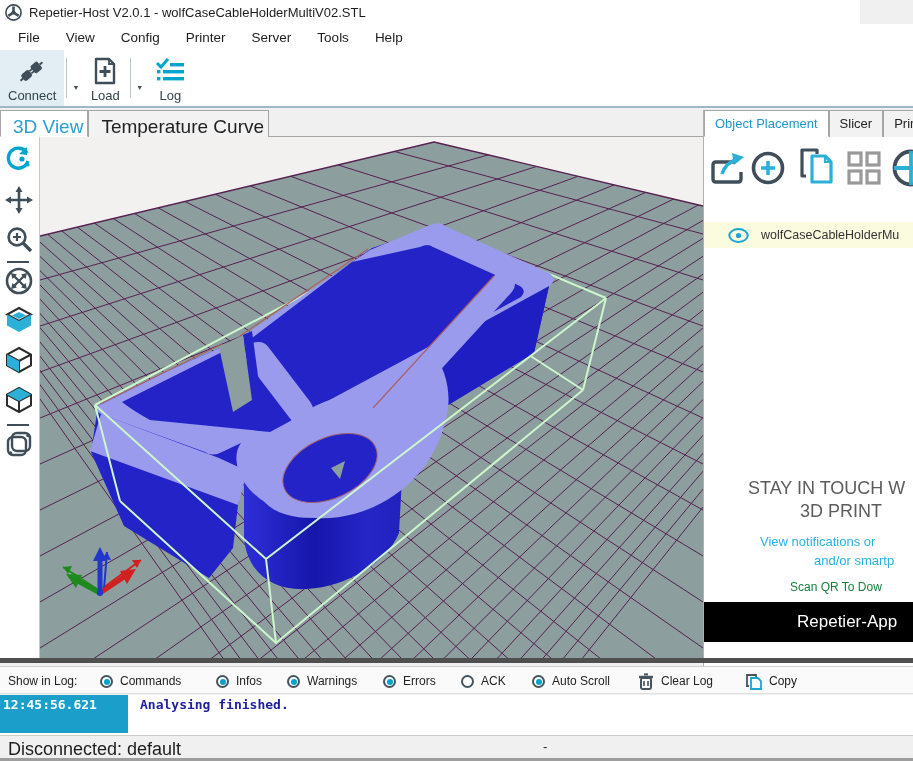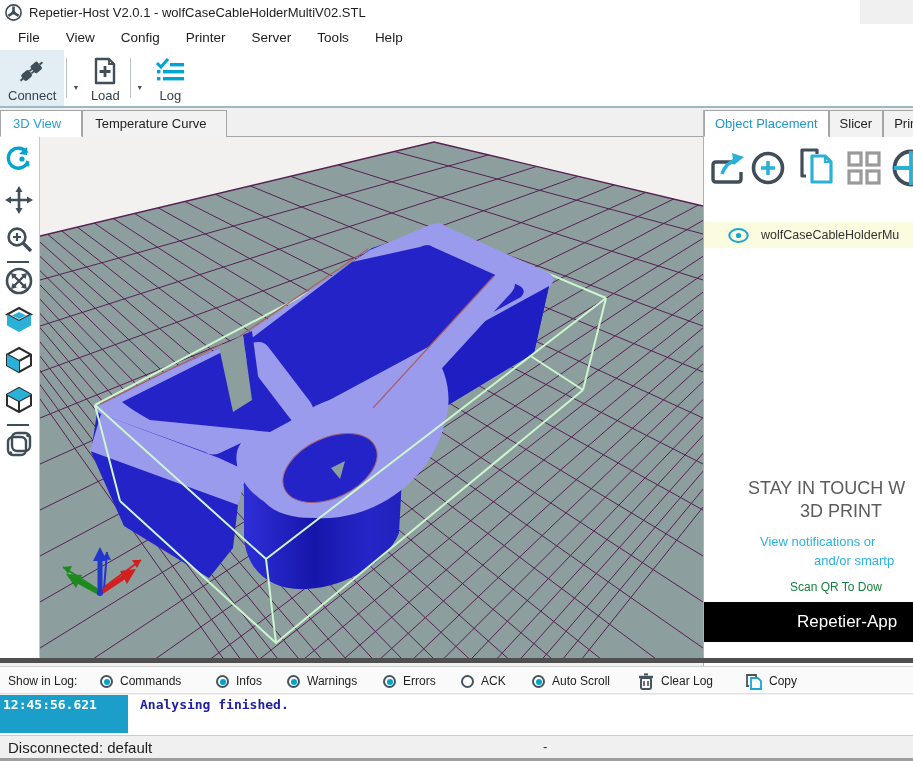--- a/index.html
+++ b/index.html
@@ -20,21 +20,21 @@
   .menubar .mitem:first-child { margin-left:18px; }
   
   .toolbar { position:absolute; left:0; top:50px; width:913px; height:58px; background:#ffffff; border-bottom:2px solid #9db9c5; display:flex; align-items:stretch; }
   .tbtn { display:flex; flex-direction:column; align-items:center; justify-content:flex-end; padding:4px 8px 3px 8px; }
   .tbtn .tlabel { font-size:13px; color:#33424b; margin-top:2px; }
   .tbtn.highlight { background:#e2eef3; }
   .tsep { width:1px; background:#b8c4ca; margin:8px 2px; }
   .tcaret { align-self:center; font-size:7px; color:#3f4e58; padding:0 3px; margin-top:18px; }
   
   .viewtabs { position:absolute; left:0; top:110px; width:703px; height:27px; background:#f0f0f0; border-bottom:1px solid #a5a5a5; display:flex; }
-  .vtab { height:27px; padding:5px 20px 0 12px; font-size:13px; border:1px solid #a5a5a5; border-bottom:none; background:#f2f2f2; color:#222; }
+  .vtab { height:27px; padding:5px 4px 0 12px; font-size:19px; border:1px solid #a5a5a5; border-bottom:none; background:#f2f2f2; color:#222; }
   .vtab.active { background:#ffffff; color:#2a9fd0; border-bottom:1px solid #ffffff; margin-bottom:-1px; }
   
   .toolcol { position:absolute; left:0; top:137px; width:40px; height:521px; background:#ffffff; border-right:1px solid #c8c8c8; }
   .toolcol .ticon { position:absolute; left:5px; width:28px; height:28px; }
   .tooldiv { position:absolute; left:7px; width:22px; height:0; border-top:2px solid #3f4e58; }
   
   .viewport { position:absolute; left:40px; top:137px; width:663px; height:521px; background:#f2f1ef; }
   
   .rpanel { position:absolute; left:703px; top:110px; width:210px; height:556px; background:#ffffff; border-left:1px solid #b0b0b0; }
   .rtabs { position:absolute; left:0; top:0; width:210px; height:27px; background:#f0f0f0; border-bottom:1px solid #a5a5a5; display:flex; }
@@ -59,21 +59,21 @@
   .logbar .lbl { position:absolute; top:7px; font-size:12px; color:#222; }
   .radio { position:absolute; top:8px; width:13px; height:13px; border:2px solid #45545e; border-radius:50%; background:#ffffff; }
   .radio .dot { position:absolute; left:1.5px; top:1.5px; width:6px; height:6px; border-radius:50%; background:transparent; }
   .radio .dot.on { background:#00a3cc; }
   .lbicon { position:absolute; top:6px; }
   .logview { position:absolute; left:0; top:695px; width:913px; height:40px; background:#ffffff; font-family:"DejaVu Sans Mono", monospace; }
   .logtime { position:absolute; left:0; top:0; width:128px; height:38px; background:#1b9fca; color:#ffffff; font-size:13px; font-weight:bold; padding:2px 0 0 3px; }
   .logmsg { position:absolute; left:140px; top:2px; color:#2020a0; font-size:13px; font-weight:bold; }
   
   .statusbar { position:absolute; left:0; top:735px; width:913px; height:23px; background:#f0f0f0; border-top:1px solid #cccccc; }
-  .statusbar .sleft { position:absolute; left:8px; top:3px; font-size:15px; color:#1d1d1d; }
+  .statusbar .sleft { position:absolute; left:8px; top:3px; font-size:18px; color:#1d1d1d; }
   .statusbar .scenter { position:absolute; left:543px; top:3px; font-size:13px; color:#1d1d1d; }
   .winbottom { position:absolute; left:0; top:758px; width:913px; height:3px; background:#9e9e9e; }
 </style>
 </head>
 <body>
 
 <div class="app">
 
   <div class="titlebar">
     <svg class="appicon" viewBox="0 0 17 17">

